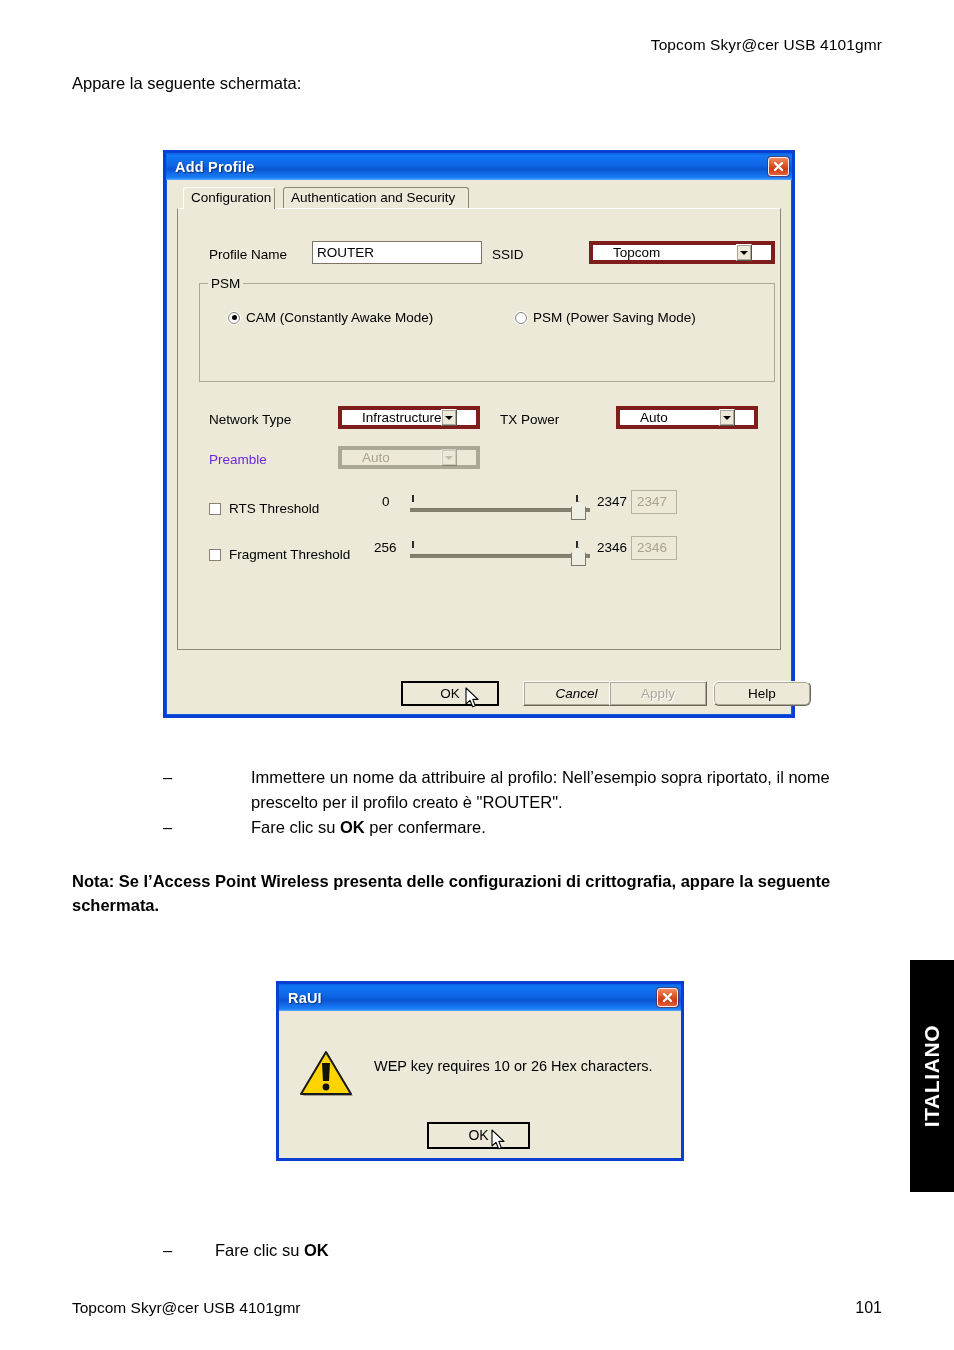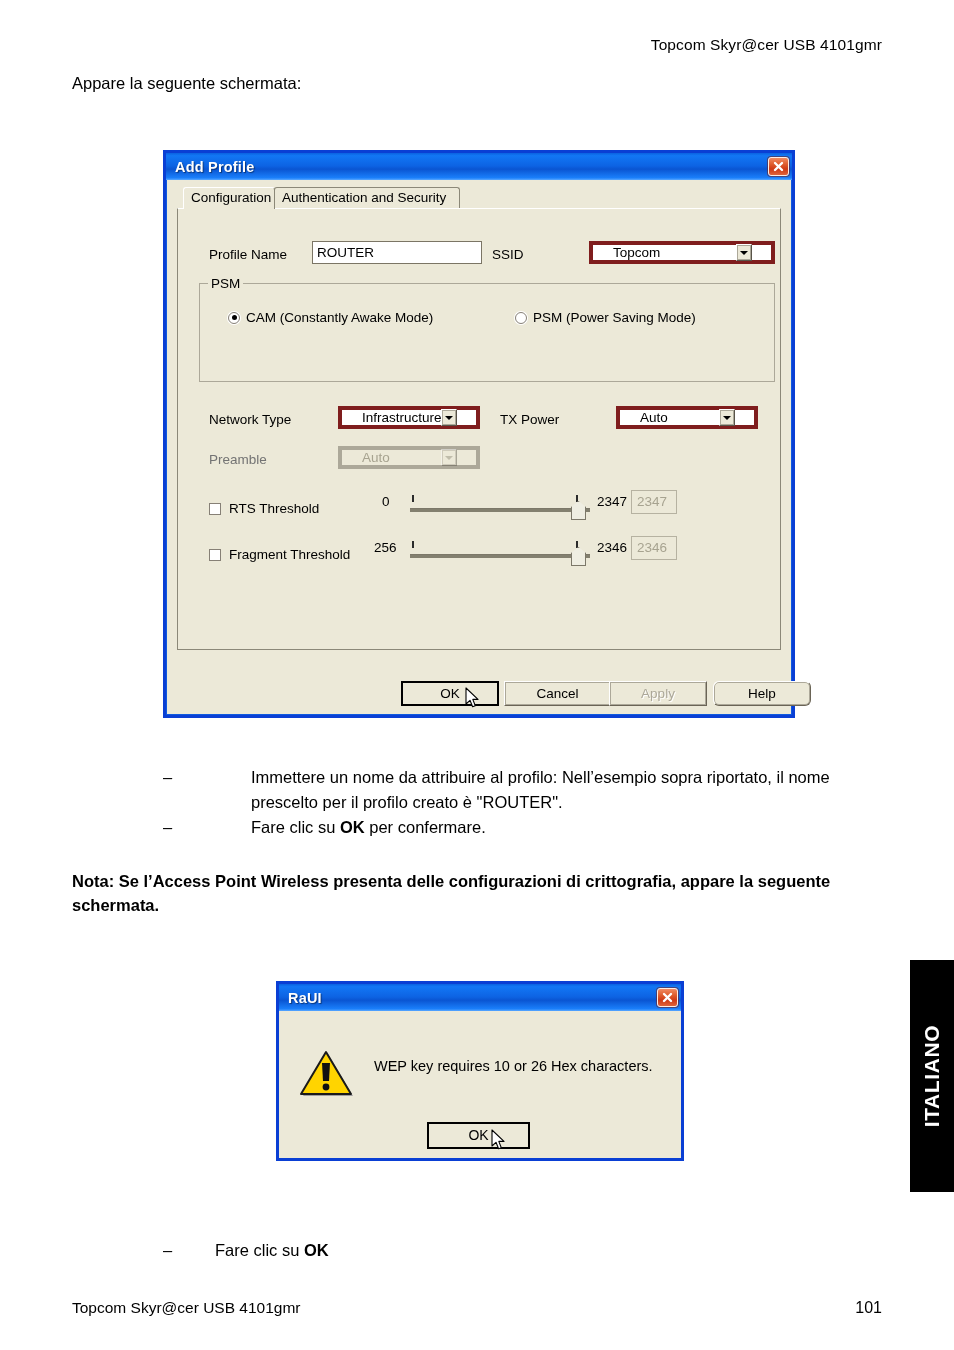--- a/index.html
+++ b/index.html
@@ -79,21 +79,21 @@
   }
   .tab.active{background:#ece9d8;border-color:#fff #8b8878 #ece9d8 #fff;z-index:3;}
   .tab.inactive{background:#ece9d8;}
   .tabpanel{
     position:absolute;left:11px;right:11px;top:28px;height:442px;
     border:1px solid #8b8878;border-top-color:#fff;
     background:#ece9d8;box-sizing:border-box;
   }
 
   .lbl{position:absolute;font-size:13.5px;white-space:nowrap;}
-  .lbl.disabled{color:#737373;}
+  .lbl.disabled{color:#6d28d9;}
 
   .txtfield{
     position:absolute;background:#fff;border:1px solid #7b7565;
     box-sizing:border-box;font-size:13.5px;line-height:21px;padding:0 4px;
     color:#000;overflow:hidden;white-space:nowrap;
   }
   .combo{
     position:absolute;background:#fff;border:4px solid #7f1d1d;
     box-sizing:border-box;font-size:13.5px;line-height:21px;padding:0 20px;
     display:flex;align-items:center;
@@ -197,21 +197,21 @@
         </svg>
       </div>
     </div>
 
     <div class="ap-body">
 
       <div class="tabstrip">
         <div class="tab active" style="left:6px;width:92px;">
           <span>Configuration</span>
         </div>
-        <div class="tab inactive" style="left:97px;width:186px;">
+        <div class="tab inactive" style="left:106px;width:186px;">
           <span>Authentication and Security</span>
         </div>
       </div>
 
       <div class="tabpanel">
 
         <div class="lbl" style="left:31px;top:38px;text-align:right;">Profile Name</div>
         <div class="txtfield" style="left:134px;top:32px;width:170px;height:23px;">ROUTER</div>
 
         <div class="lbl" style="left:314px;top:38px;">SSID</div>
@@ -285,21 +285,21 @@
           <div class="tick-r"></div>
           <div class="thumb"></div>
         </div>
         <div class="numlbl" style="left:419px;top:331px;">2346</div>
         <div class="ro-field" style="left:453px;top:327px;width:46px;height:24px;">2346</div>
 
       </div>
 
       <div class="btnrow">
         <div class="btn default" style="left:235px;width:98px;">OK</div>
-        <div class="btn" style="left:338px;width:107px;">Cancel</div>
+        <div class="btn" style="left:357px;width:107px;font-style:italic;">Cancel</div>
         <div class="btn disabled" style="left:443px;width:98px;">Apply</div>
         <div class="btn" style="left:547px;width:98px;border-radius:6px;">Help</div>
 
         <svg class="cursor" style="left:299px;top:6px;" viewBox="0 0 15 22">
           <path d="M1 1 L1 17 L5 13.3 L7.6 19.8 L10.3 18.7 L7.8 12.4 L13 12.4 Z" fill="#ffffff" stroke="#000000" stroke-width="1.1" stroke-linejoin="round"></path>
         </svg>
       </div>
 
     </div>
   </div>

